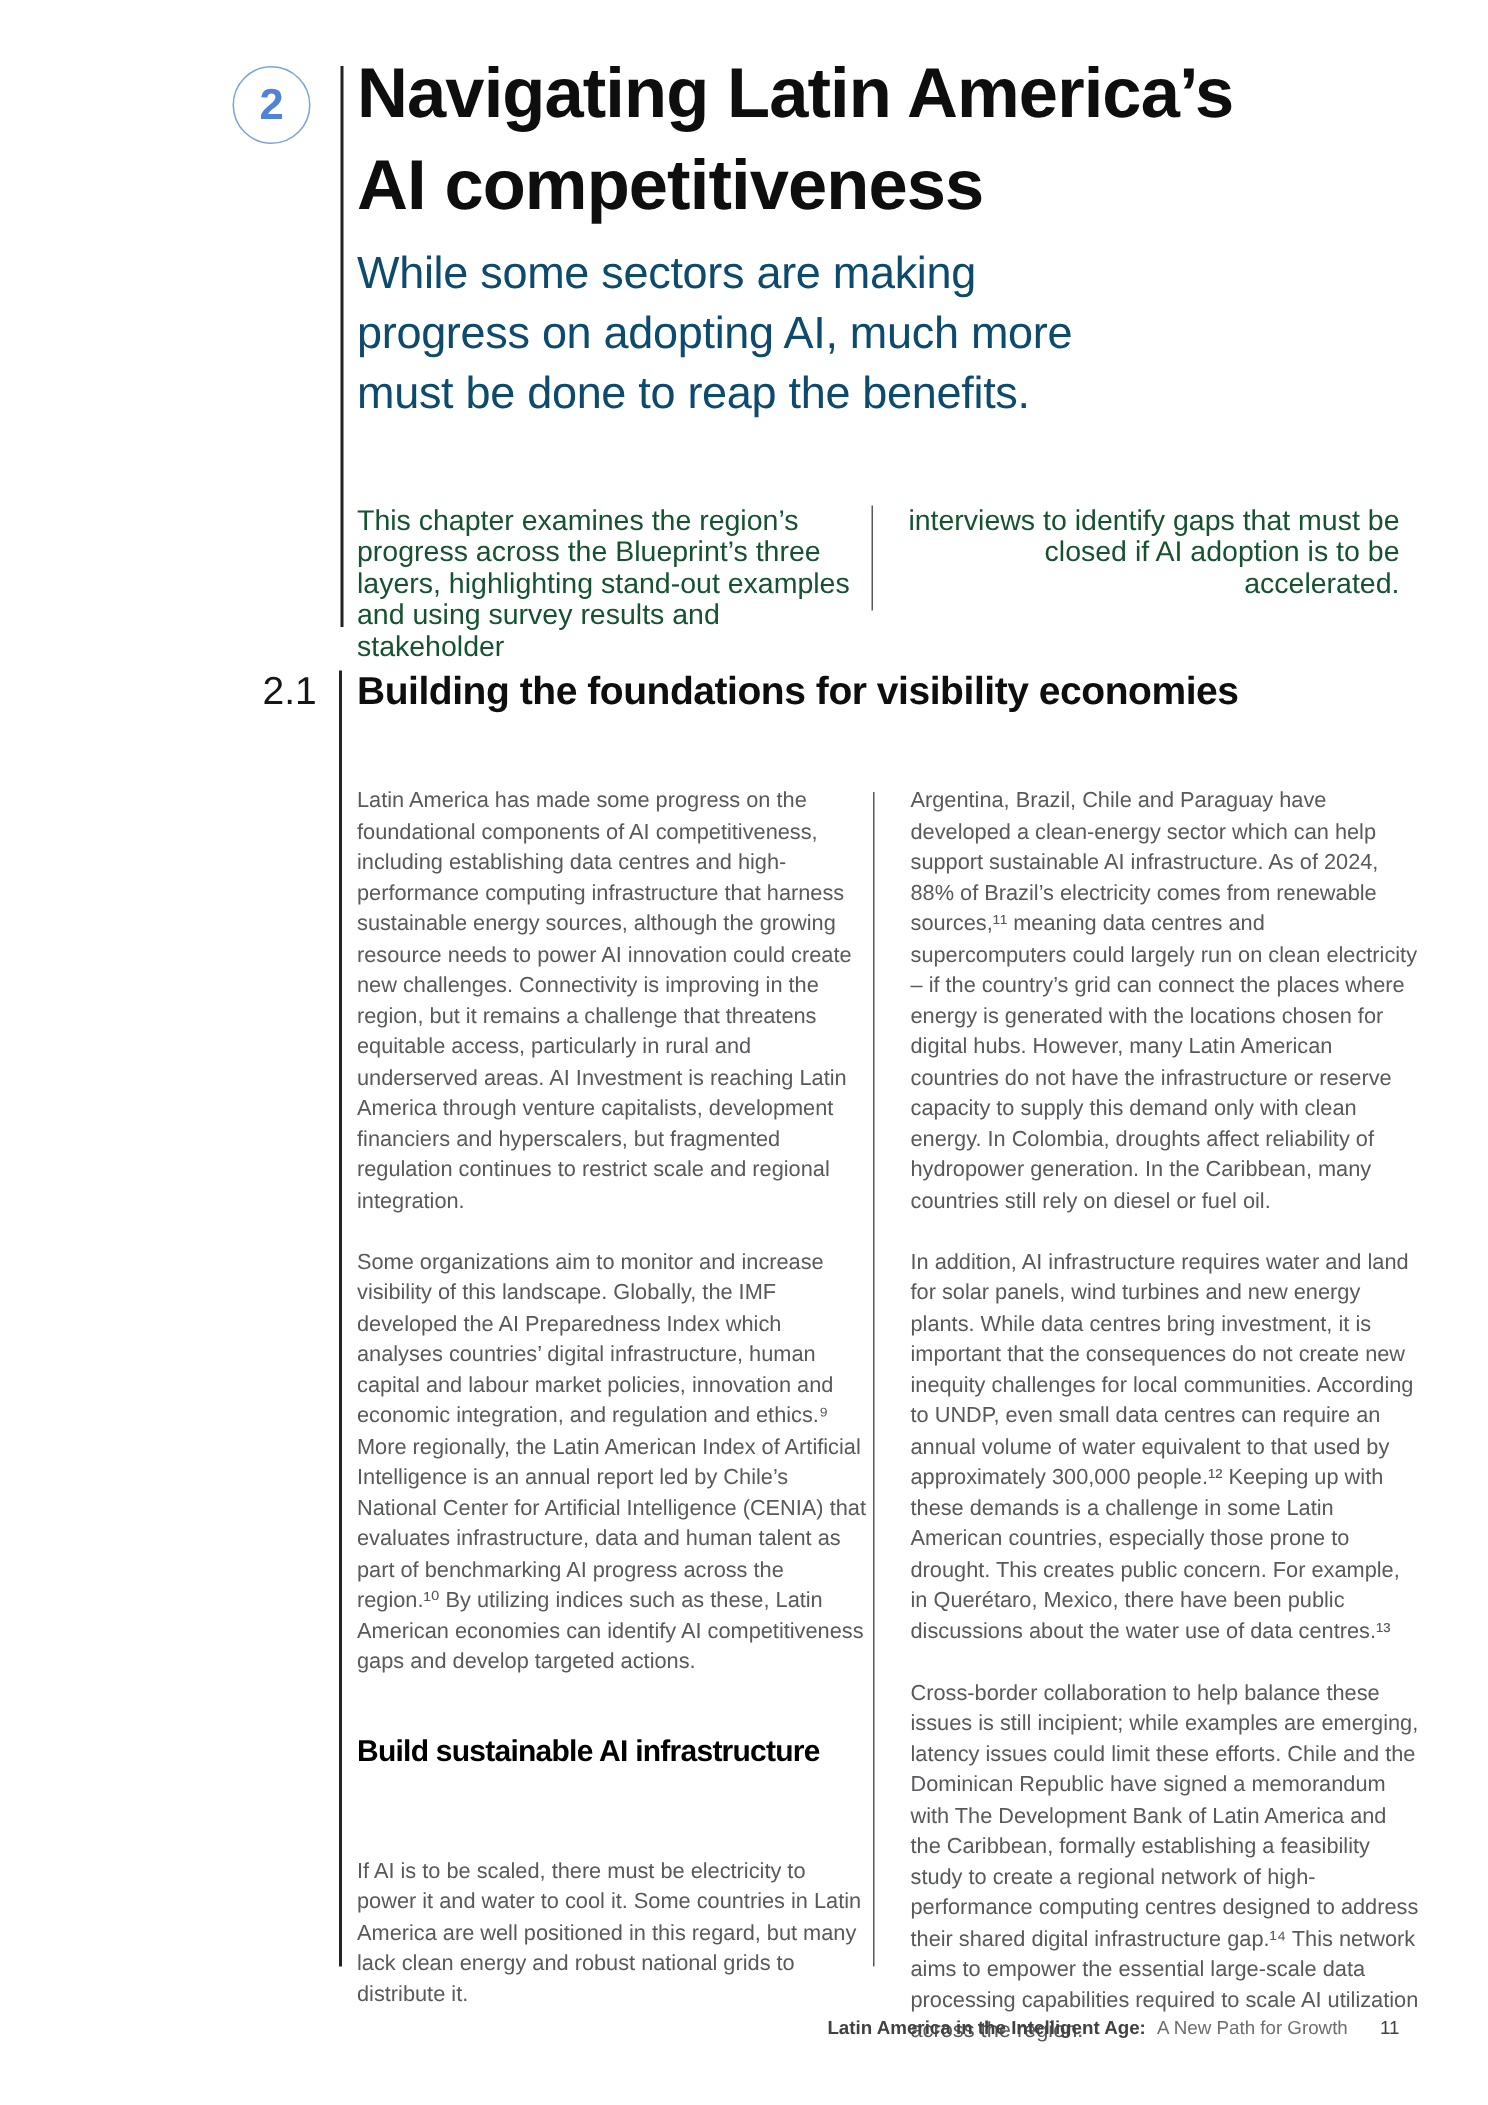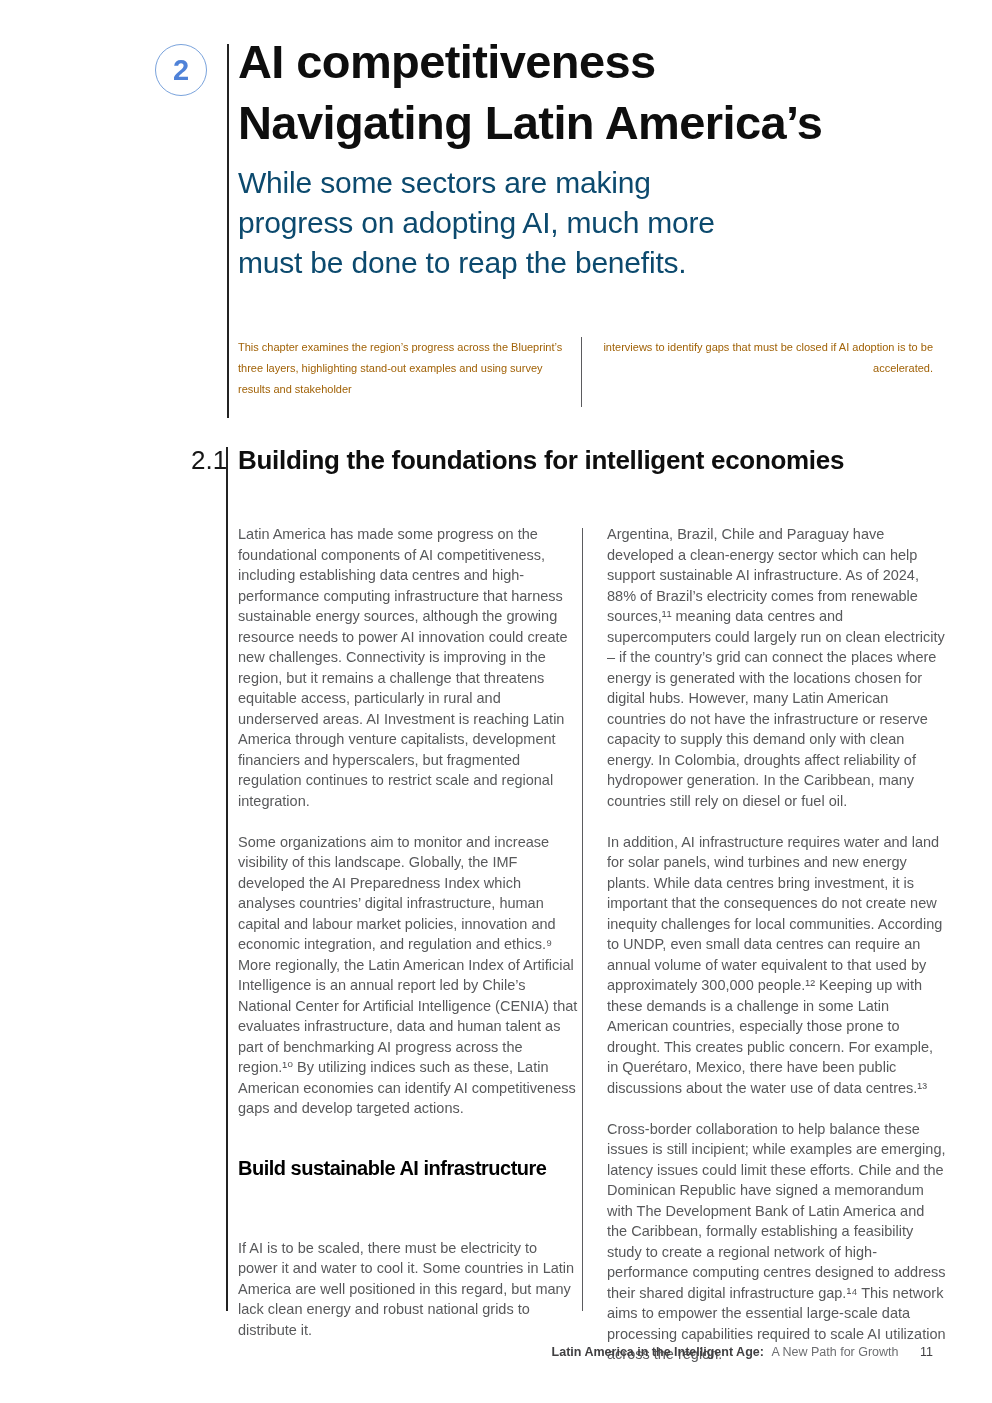--- a/index.html
+++ b/index.html
@@ -28,29 +28,29 @@
   }
   .chapter-title .line { display: block; }
   .chapter-subtitle {
     position: absolute; left: 238px; top: 163px; margin: 0;
     width: 515px; font-size: 30px; line-height: 40px;
     font-weight: 400; color: #0c4a6e; letter-spacing: -0.2px;
   }
   
   .intro {
     position: absolute; top: 337px; margin: 0;
-    font-size: 11px; line-height: 21px; color: #a16207;
+    font-size: 19px; line-height: 21px; color: #14532d;
   }
   .intro-left { left: 238px; width: 336px; }
   .intro-right { left: 597px; width: 336px; text-align: right; }
   .intro-divider { left: 581px; top: 337px; width: 1px; height: 70px; background: #5B5B5E; }
   
   .section-number {
     position: absolute; left: 175px; top: 444px;
-    font-size: 26px; line-height: 32px; font-weight: 400; color: #161616; margin-left: 16px;
+    font-size: 26px; line-height: 32px; font-weight: 400; color: #161616;
   }
   .section-title {
     position: absolute; left: 238px; top: 444px; margin: 0;
     font-size: 26px; line-height: 32px; font-weight: 700;
     letter-spacing: -0.3px; color: #0E0E0E; white-space: nowrap;
   }
   .rule-body-left { left: 226px; top: 447px; width: 2px; height: 864px; background: #232323; }
   .rule-body-divider { left: 582px; top: 528px; width: 1px; height: 783px; background: #5B5B5E; }
   
   .col {
@@ -78,32 +78,32 @@
 <body>
 
 <div class="page">
 
   <div class="chapter-circle">
     <span>2</span>
   </div>
   <div class="rule rule-title"></div>
 
   <h1 class="chapter-title">
+    <span class="line">Navigating Latin America’s</span>
     <span class="line">AI competitiveness</span>
-    <span class="line">Navigating Latin America’s</span>
   </h1>
 
   <p class="chapter-subtitle">While some sectors are making progress on adopting AI, much more must be done to reap the benefits.</p>
 
   <p class="intro intro-left">This chapter examines the region’s progress across the Blueprint’s three layers, highlighting stand-out examples and using survey results and stakeholder</p>
   <div class="rule intro-divider"></div>
   <p class="intro intro-right">interviews to identify gaps that must be closed if AI adoption is to be accelerated.</p>
 
   <div class="section-number">2.1</div>
-  <h2 class="section-title">Building the foundations for intelligent economies</h2>
+  <h2 class="section-title">Building the foundations for visibility economies</h2>
 
   <div class="rule rule-body-left"></div>
   <div class="rule rule-body-divider"></div>
 
   <div class="col col-left">
     <p>Latin America has made some progress on the foundational components of AI competitiveness, including establishing data centres and high-performance computing infrastructure that harness sustainable energy sources, although the growing resource needs to power AI innovation could create new challenges. Connectivity is improving in the region, but it remains a challenge that threatens equitable access, particularly in rural and underserved areas. AI Investment is reaching Latin America through venture capitalists, development financiers and hyperscalers, but fragmented regulation continues to restrict scale and regional integration.</p>
     <p>Some organizations aim to monitor and increase visibility of this landscape. Globally, the IMF developed the AI Preparedness Index which analyses countries’ digital infrastructure, human capital and labour market policies, innovation and economic integration, and regulation and ethics.⁹ More regionally, the Latin American Index of Artificial Intelligence is an annual report led by Chile’s National Center for Artificial Intelligence (CENIA) that evaluates infrastructure, data and human talent as part of benchmarking AI progress across the region.¹⁰ By utilizing indices such as these, Latin American economies can identify AI competitiveness gaps and develop targeted actions.</p>
     <h3 class="subheading">Build sustainable AI infrastructure</h3>
     <p>If AI is to be scaled, there must be electricity to power it and water to cool it. Some countries in Latin America are well positioned in this regard, but many lack clean energy and robust national grids to distribute it.</p>
   </div>

